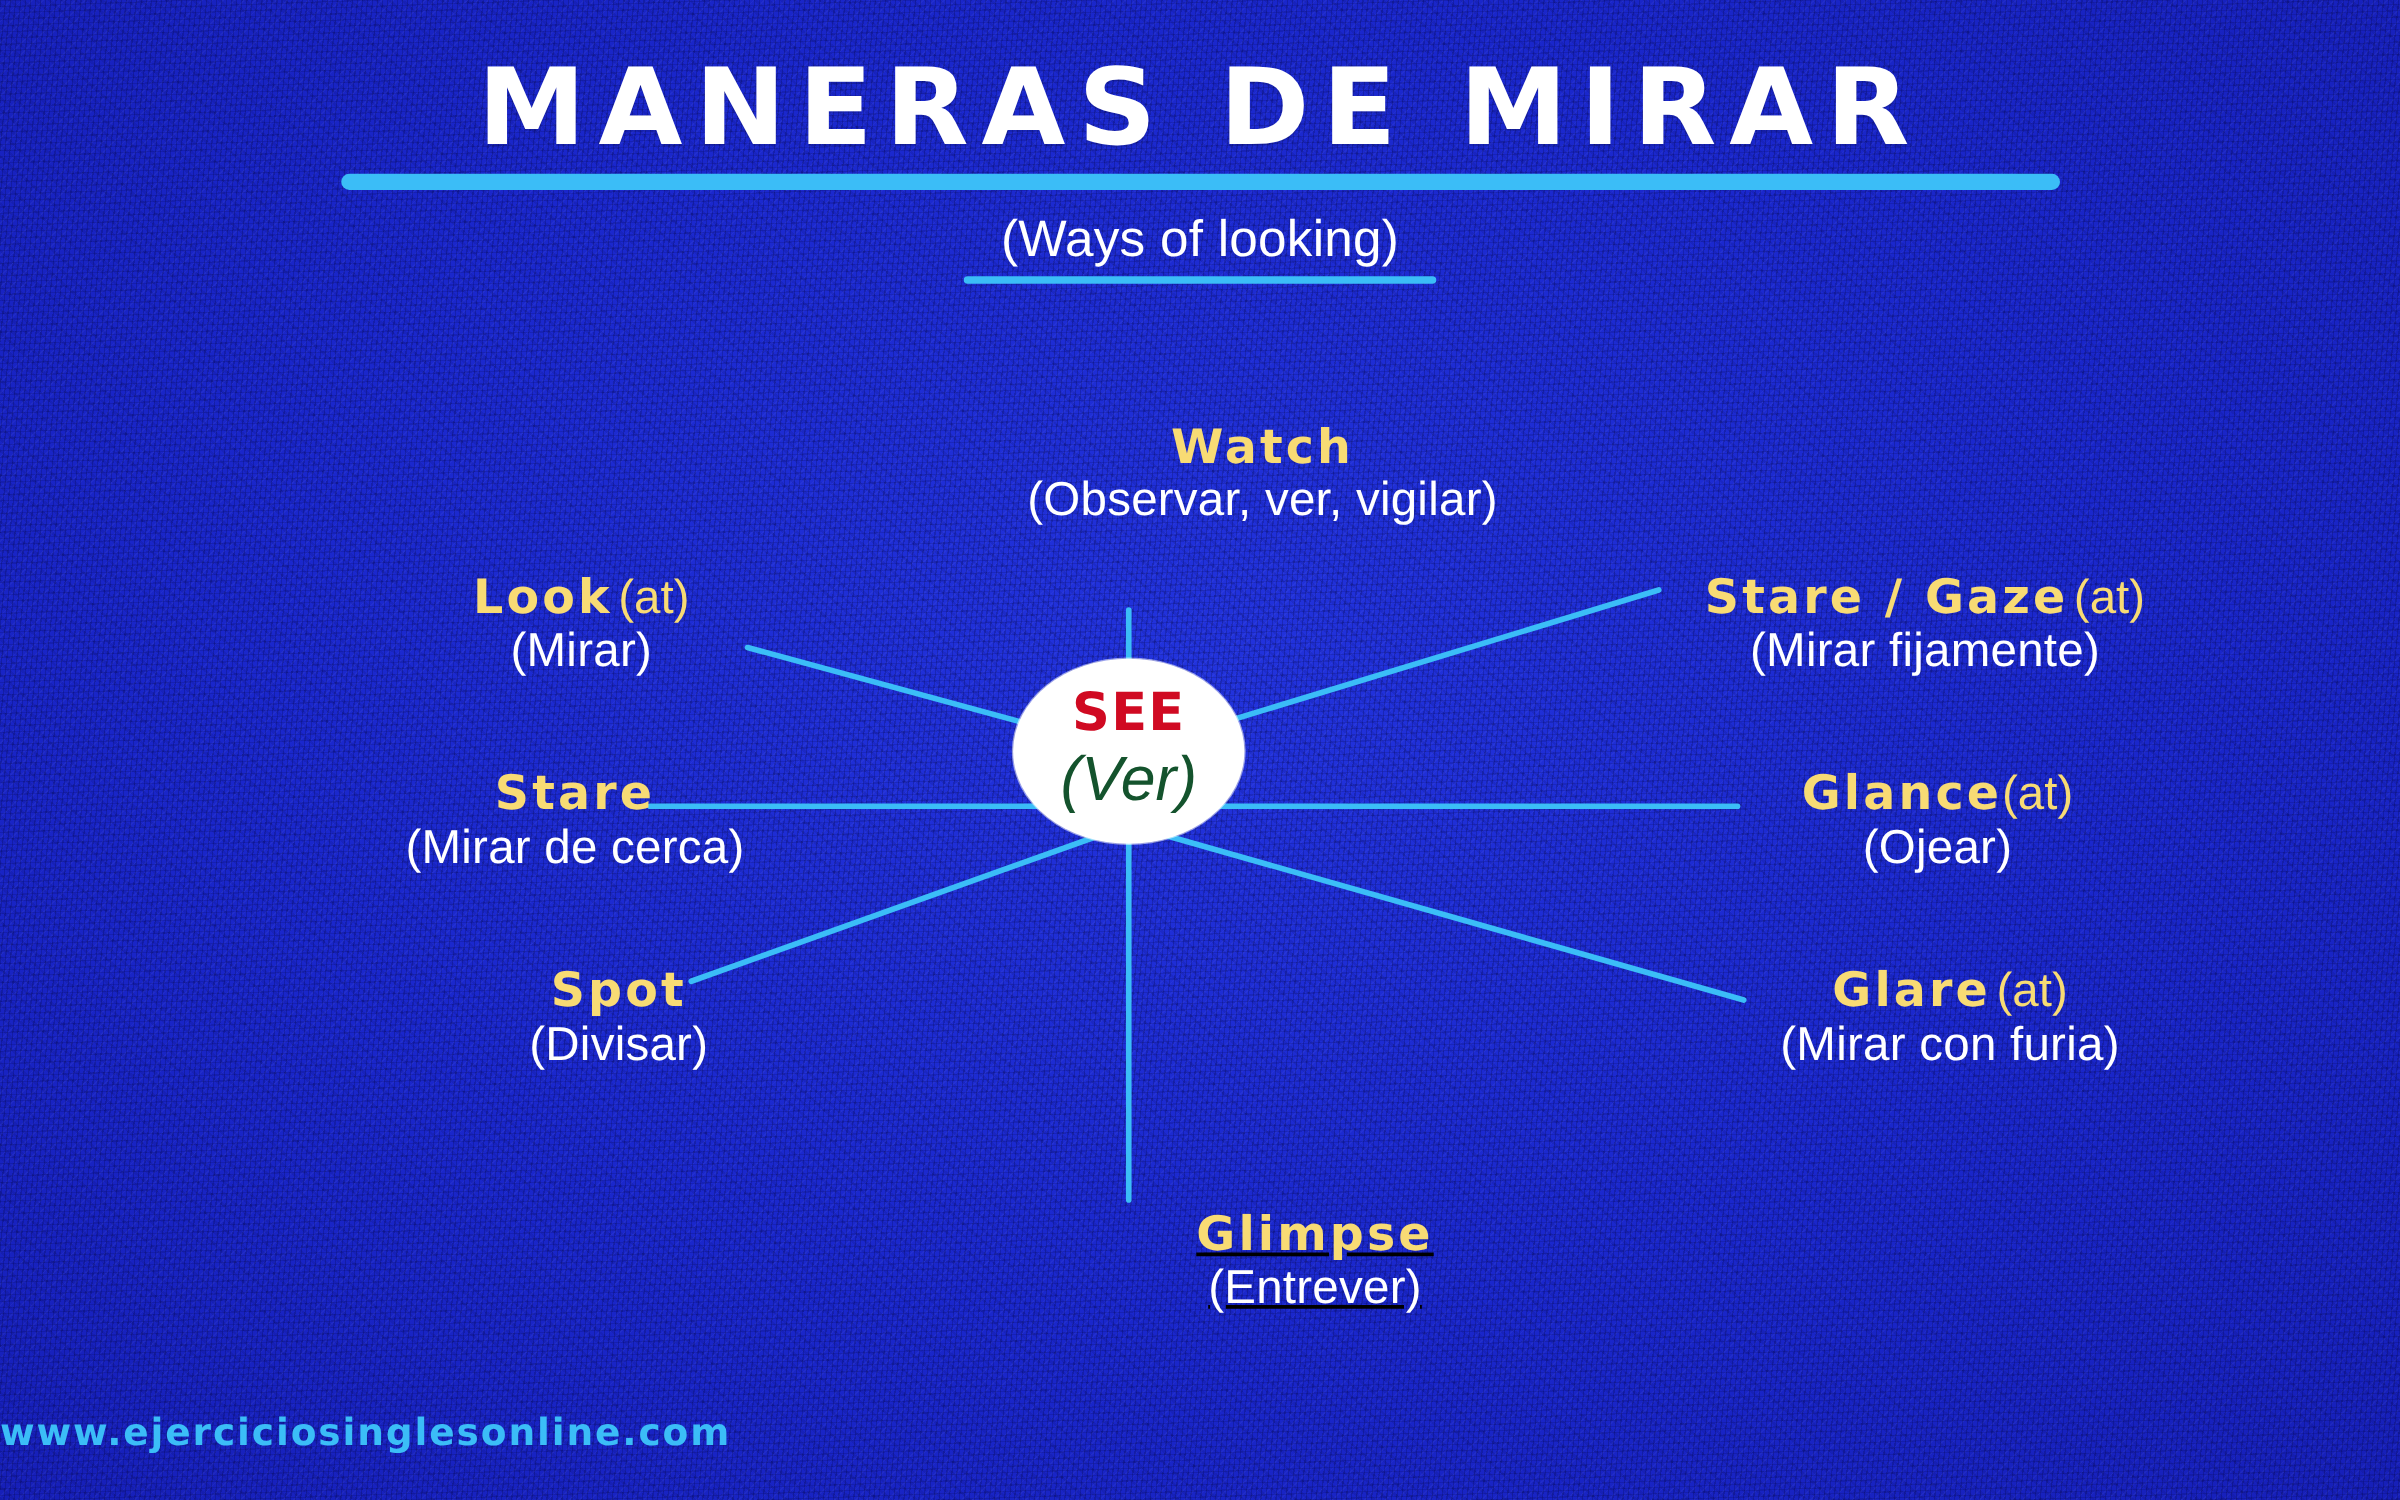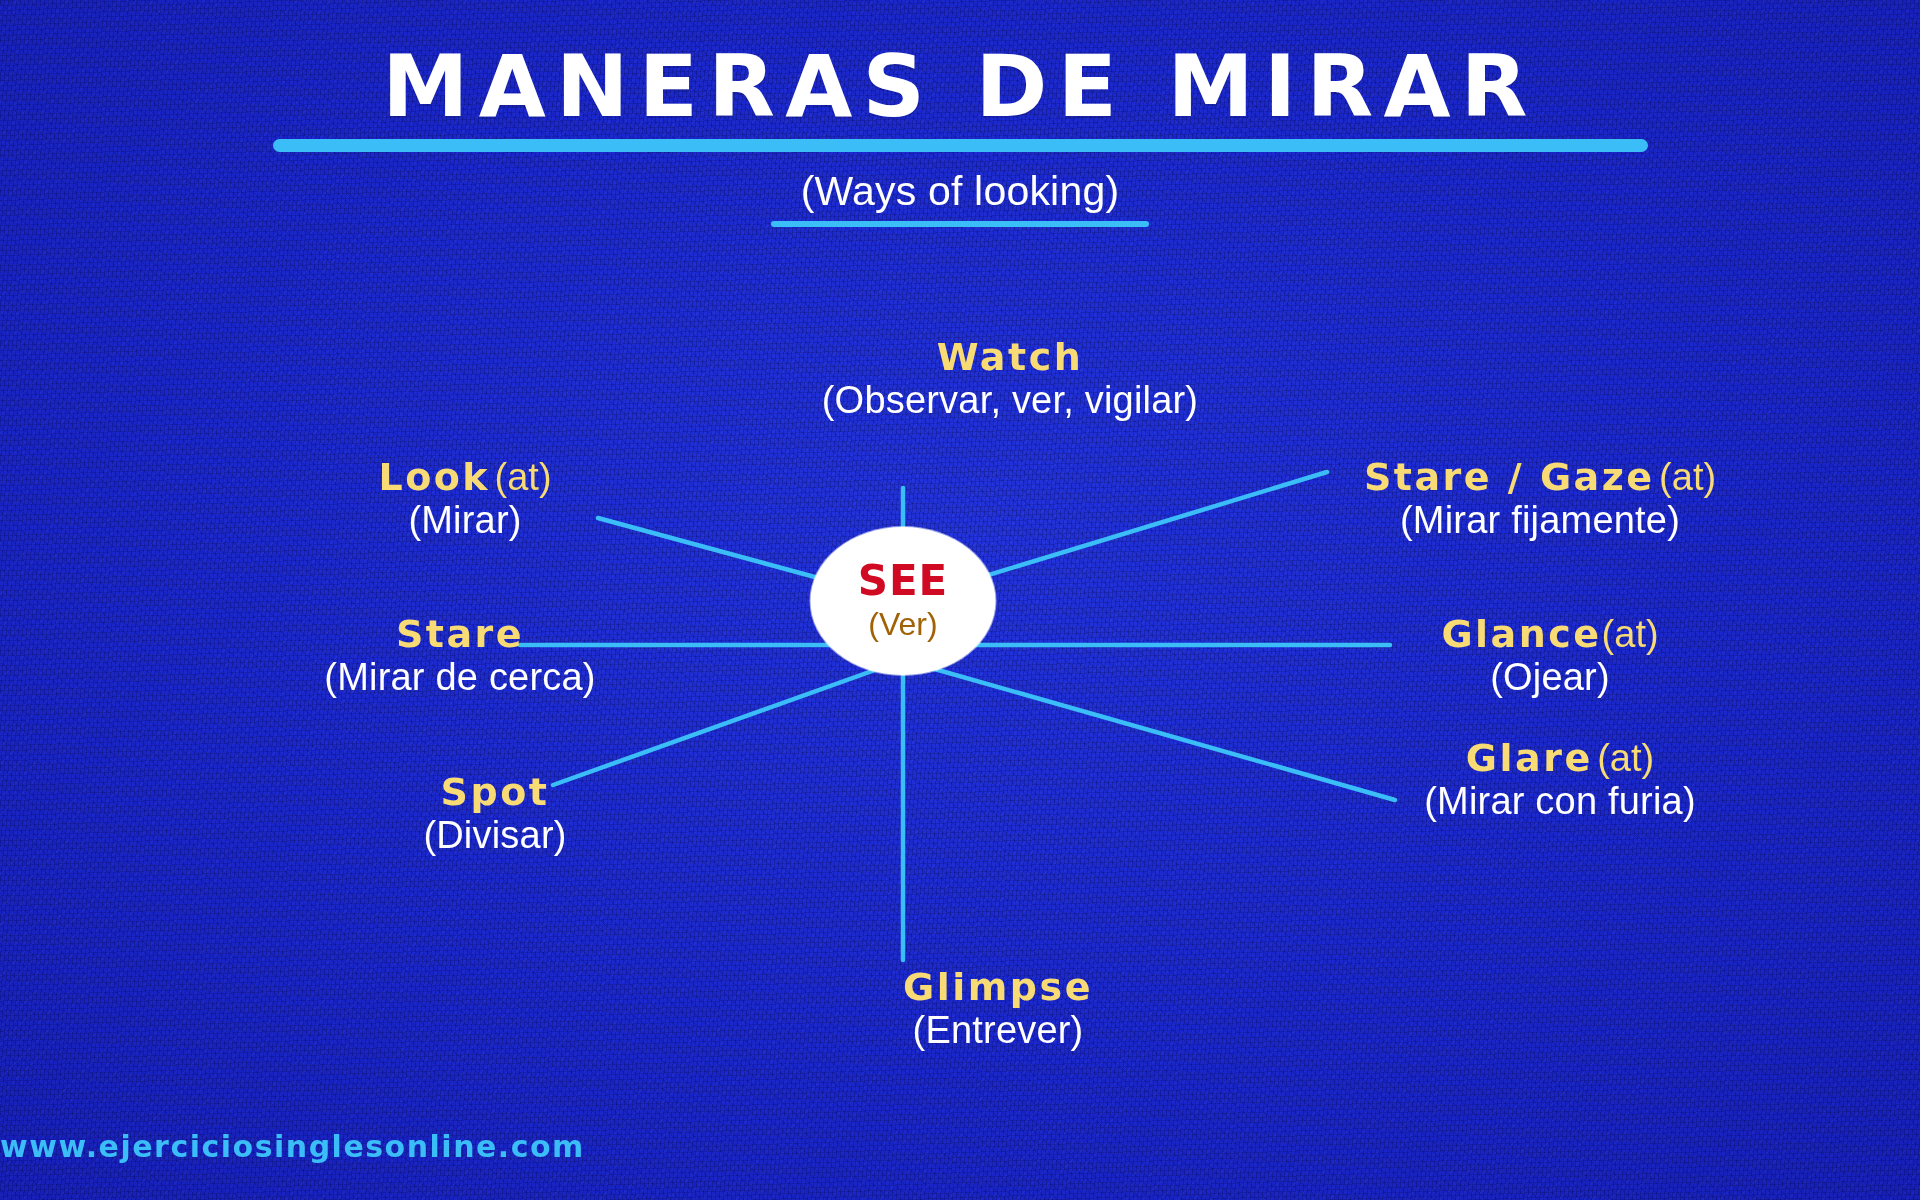--- a/index.html
+++ b/index.html
@@ -57,21 +57,21 @@
     transform:translate(-50%,-50%);
     border-radius:50%;
     background:#ffffff;
     display:flex;flex-direction:column;align-items:center;justify-content:center;
     box-shadow:0 0 0 1px rgba(255,255,255,.55);
   }
   .hub-en{
     font-family:"DejaVu Sans", sans-serif;
     font-weight:bold;font-size:42px;color:#d00a22;letter-spacing:1px;line-height:1;
   }
-  .hub-es{font-size:32px;color:#a16207;line-height:1.15;margin-top:4px;}
+  .hub-es{font-size:50px;color:#14532d;line-height:1.15;margin-top:4px;font-style:italic;}
 
   
   .node{position:absolute;z-index:3;white-space:nowrap;}
   .node .en{
     font-family:"DejaVu Sans", sans-serif;
     font-weight:bold;
     font-size:38px;
     color:#f8db74;
     letter-spacing:2.5px;
     display:inline;
@@ -99,23 +99,23 @@
   #node-look  {left:300px; top:455px; width:330px;}
   #node-look  .es{text-align:center;}
   #node-stare {left:1305px;top:455px; width:470px;}
   #node-stare .es{text-align:center;}
   #node-peer  {left:280px; top:612px; width:360px;}
   #node-peer  .es{text-align:center;}
   #node-glance{left:1385px;top:612px; width:330px;}
   #node-glance .es{text-align:center;}
   #node-spot  {left:330px; top:770px; width:330px;}
   #node-spot  .es{text-align:center;}
-  #node-glare {left:1390px;top:736px; width:340px;}
+  #node-glare {left:1390px;top:770px; width:340px;}
   #node-glare .es{text-align:center;}
-  #node-glimpse{left:798px;top:965px; width:400px;}
+  #node-glimpse{left:852px;top:965px; width:400px;text-decoration:underline;}
   #node-glimpse .en{display:block;}
 
   
   .footer{
     position:absolute;left:0;bottom:36px;width:1920px;text-align:left;z-index:3;
   }
   .footer-url{
     font-family:"DejaVu Sans", sans-serif;
     font-weight:bold;
     font-size:30px;

